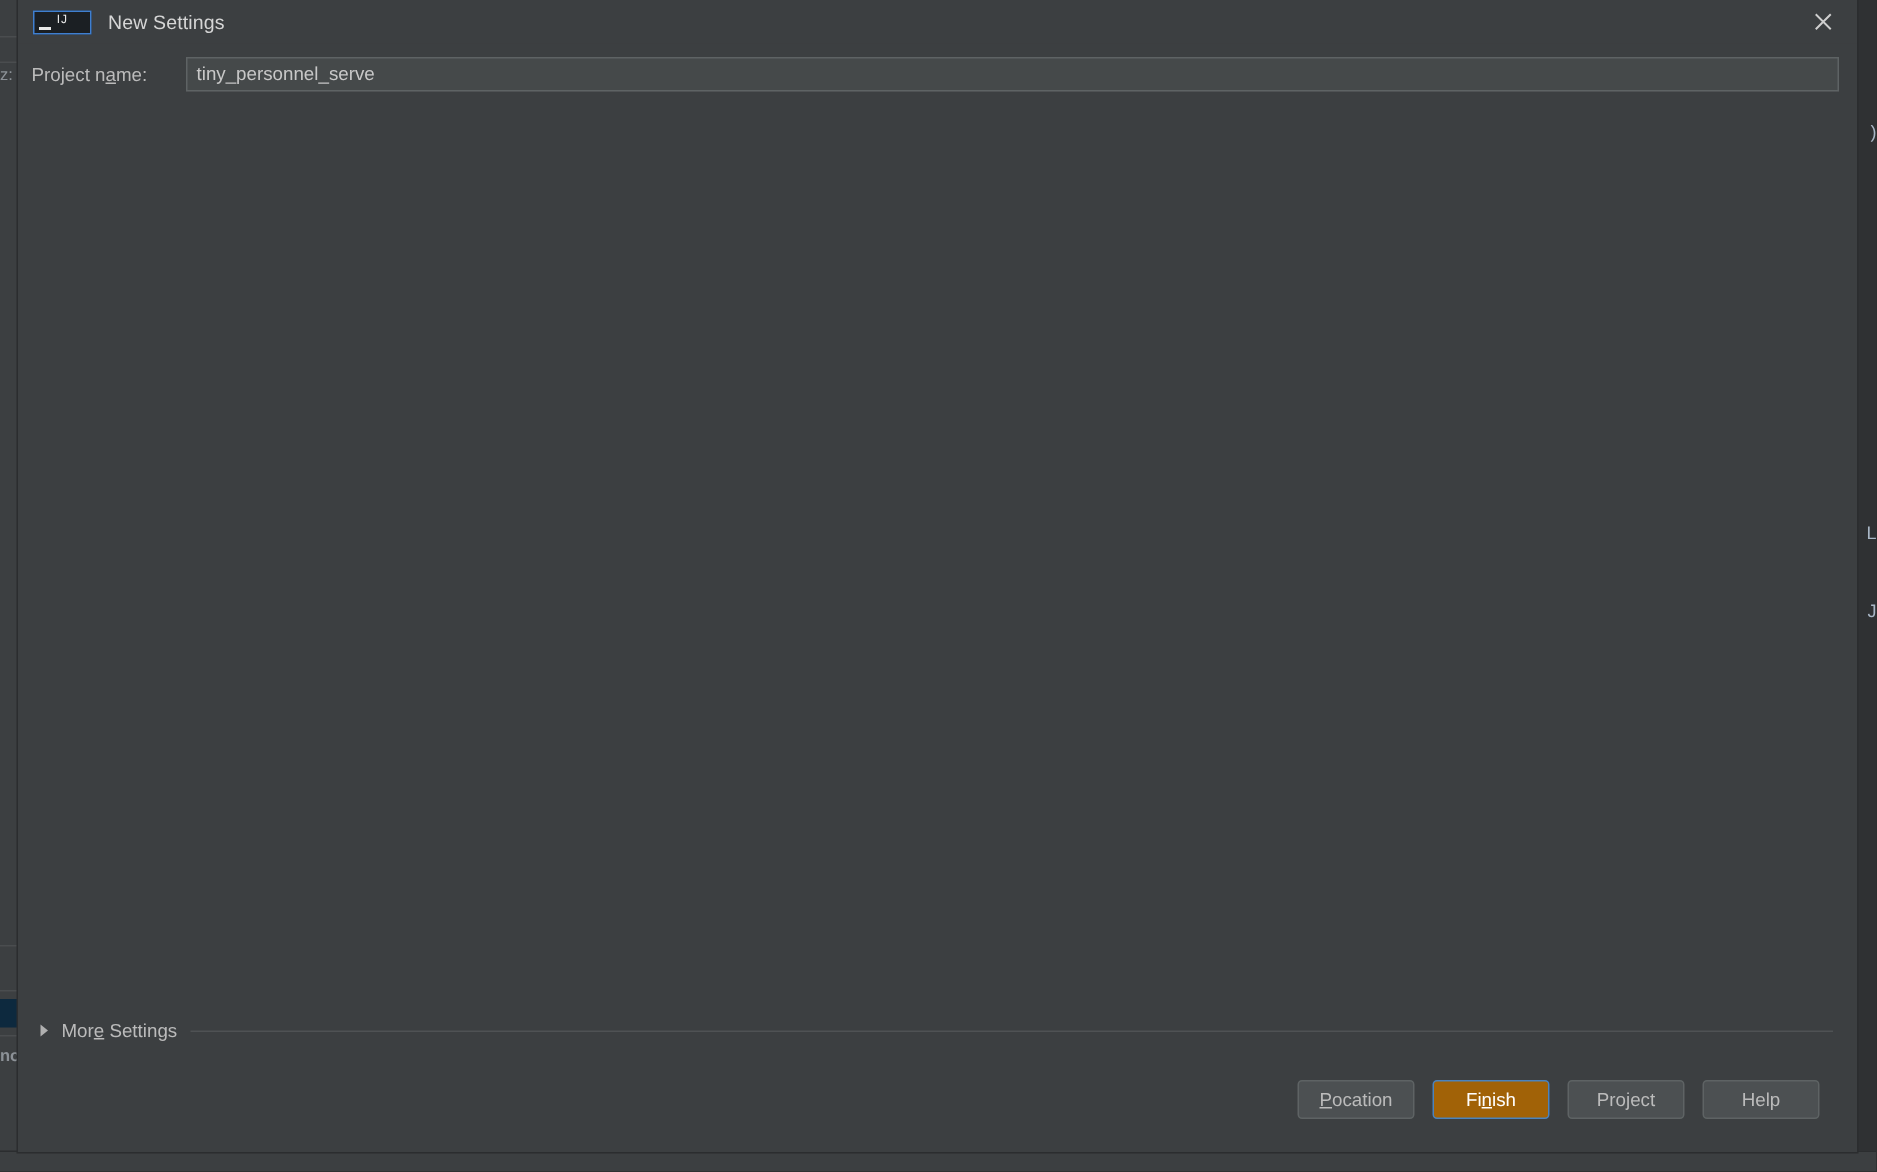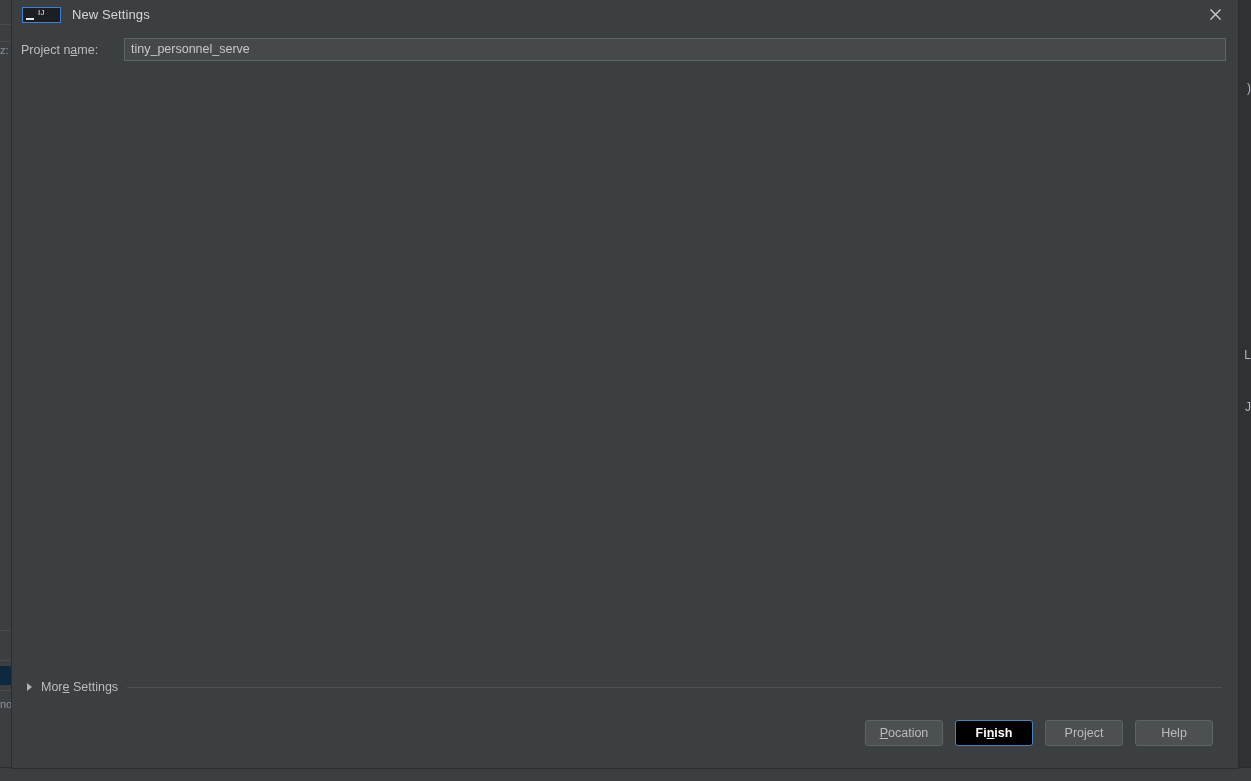--- a/index.html
+++ b/index.html
@@ -273,24 +273,24 @@
     font-size: 12.5px;
     font-family: "Liberation Sans", sans-serif;
     display: flex;
     align-items: center;
     justify-content: center;
     cursor: pointer;
     padding: 0;
   }
   .btn u { text-decoration: underline; }
   .btn.primary {
-    background: #000000;
+    background: #a16207;
     border: 1px solid #4b83bd;
     color: #ffffff;
-    font-weight: bold;
+    font-weight: normal;
   }
 
   
   .watermark {
     position: absolute;
     right: 3px;
     bottom: 12px;
     font-size: 18px;
     color: #e4e4e4;
     opacity: .92;
@@ -309,21 +309,21 @@
     <div class="bg-strip-right"></div>
     <div class="bg-bottom"></div>
     <div id="bg-left-host">
         <div class="bg-line" style="top: 24px;"></div>
         <div class="bg-line" style="top: 41px;"></div>
         <div class="bg-line" style="top: 630px;"></div>
         <div class="bg-line" style="top: 660px;"></div>
         <div class="bg-line" style="top: 690px;"></div>
         <div class="bg-sel" style="top: 666px;"></div>
         <div class="bg-frag" style="top: 44px; left: 0px;">z:</div>
-        <div class="bg-frag" style="top: 698px; left: 0px;">no</div>
+        <div class="bg-frag" style="top: 698px; left: 0px; font-weight: bold;">no</div>
       </div>
     <div id="bg-right-host">
         <div class="bg-frag-r" style="top: 82px;">)</div>
         <div class="bg-frag-r" style="top: 349px;">L</div>
         <div class="bg-frag-r" style="top: 401px;">J</div>
       </div>
   </div>
 
   <div class="dialog">
 

